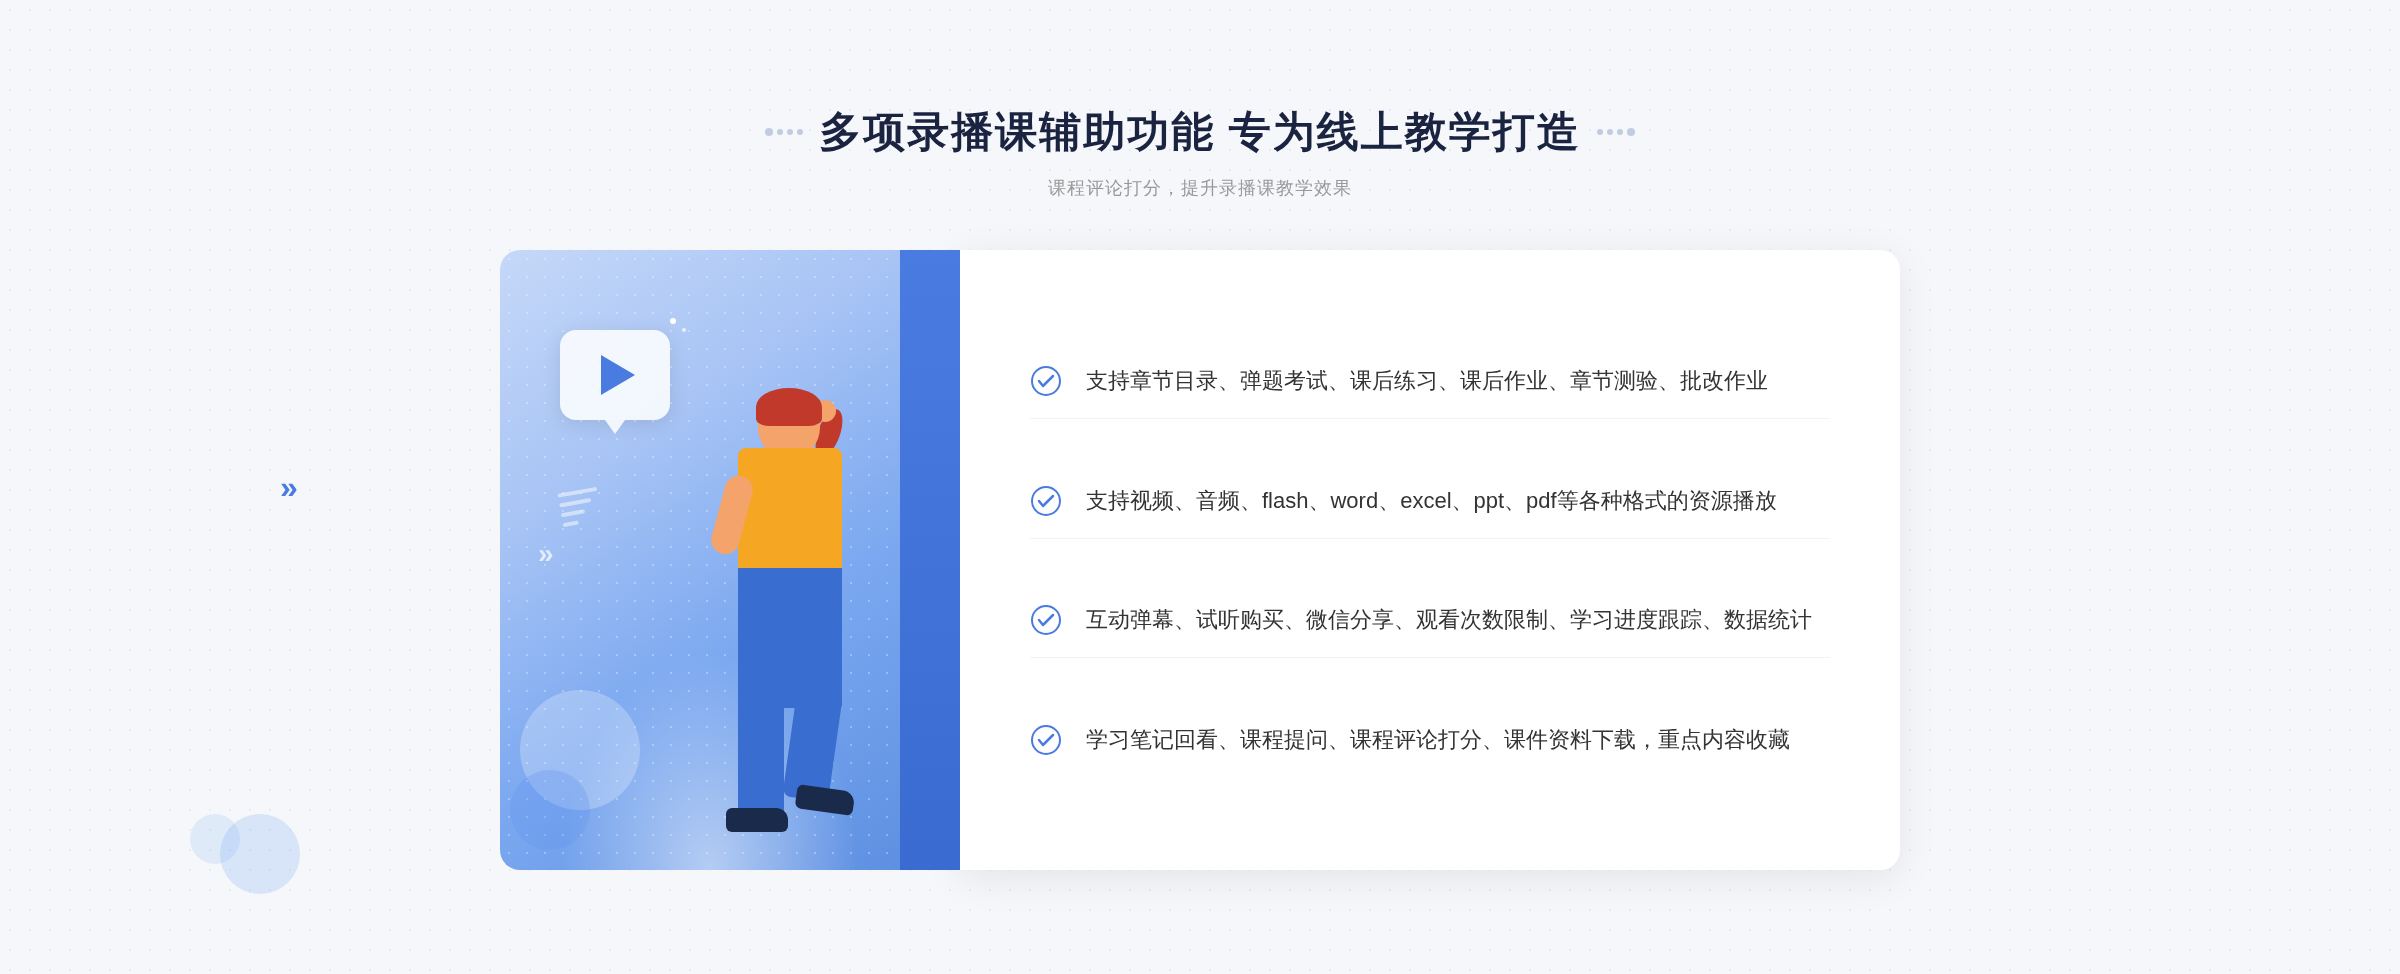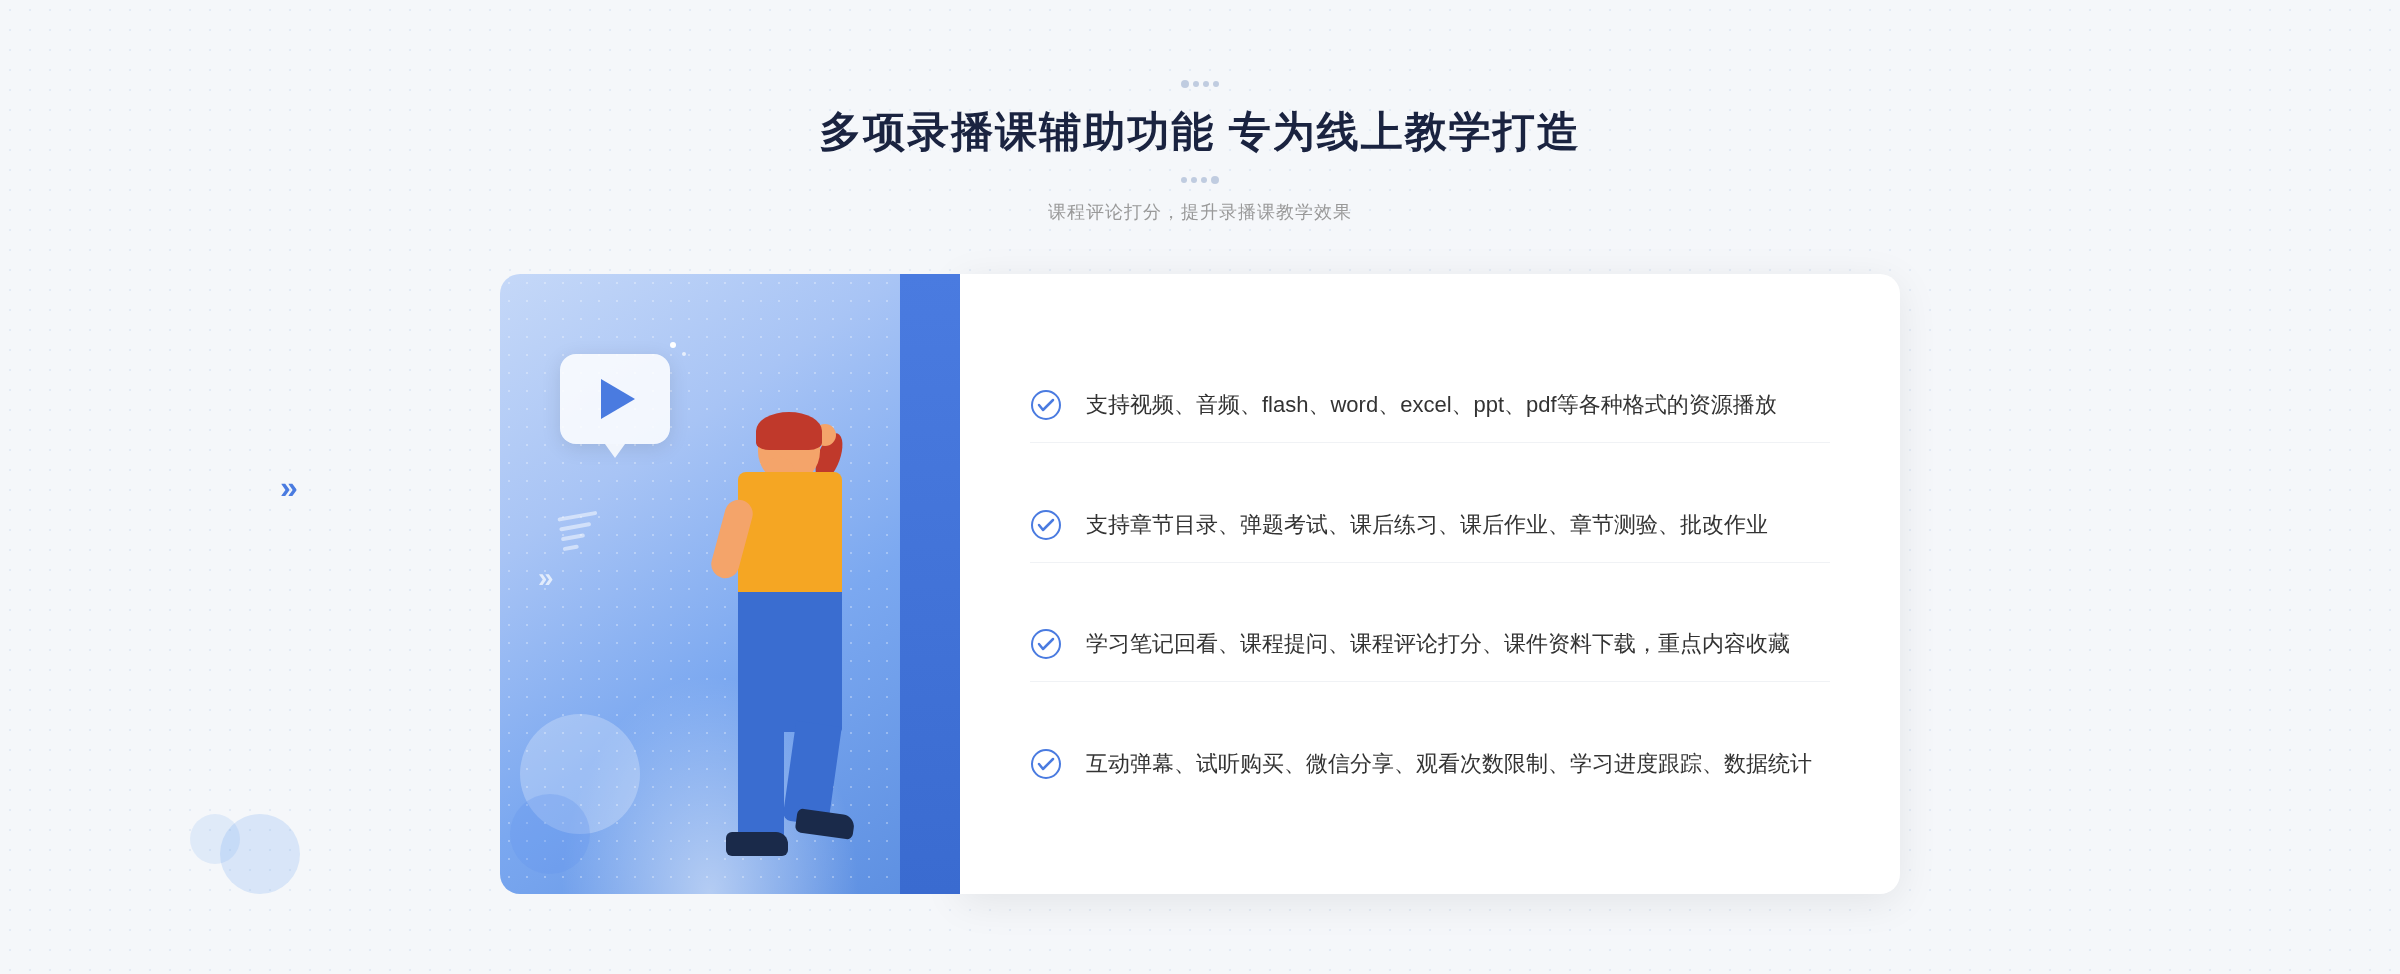--- a/index.html
+++ b/index.html
@@ -42,21 +42,20 @@
       position: relative;
       z-index: 1;
     }
 
     .header-title-row {
       display: flex;
       align-items: center;
       justify-content: center;
       gap: 16px;
       margin-bottom: 16px;
-      flex-direction: column;
     }
 
     .title-dots {
       display: flex;
       gap: 4px;
       align-items: center;
     }
 
     .title-dots span {
       display: inline-block;
@@ -515,49 +514,49 @@
 
     <div class="features-panel">
 
       <div class="feature-item">
         <div class="check-icon">
           <svg viewBox="0 0 32 32" fill="none" xmlns="http://www.w3.org/2000/svg">
             <circle cx="16" cy="16" r="14" stroke="#4a7be0" stroke-width="2" fill="none"></circle>
             <polyline points="9,16 13,21 23,11" stroke="#4a7be0" stroke-width="2.5" stroke-linecap="round" stroke-linejoin="round" fill="none"></polyline>
           </svg>
         </div>
-        <span class="feature-text">支持视频、音频、flash、word、excel、ppt、pdf等各种格式的资源播放</span>
+        <span class="feature-text">支持章节目录、弹题考试、课后练习、课后作业、章节测验、批改作业</span>
       </div>
 
       <div class="feature-item">
         <div class="check-icon">
           <svg viewBox="0 0 32 32" fill="none" xmlns="http://www.w3.org/2000/svg">
             <circle cx="16" cy="16" r="14" stroke="#4a7be0" stroke-width="2" fill="none"></circle>
             <polyline points="9,16 13,21 23,11" stroke="#4a7be0" stroke-width="2.5" stroke-linecap="round" stroke-linejoin="round" fill="none"></polyline>
           </svg>
         </div>
-        <span class="feature-text">支持章节目录、弹题考试、课后练习、课后作业、章节测验、批改作业</span>
+        <span class="feature-text">支持视频、音频、flash、word、excel、ppt、pdf等各种格式的资源播放</span>
+      </div>
+
+      <div class="feature-item">
+        <div class="check-icon">
+          <svg viewBox="0 0 32 32" fill="none" xmlns="http://www.w3.org/2000/svg">
+            <circle cx="16" cy="16" r="14" stroke="#4a7be0" stroke-width="2" fill="none"></circle>
+            <polyline points="9,16 13,21 23,11" stroke="#4a7be0" stroke-width="2.5" stroke-linecap="round" stroke-linejoin="round" fill="none"></polyline>
+          </svg>
+        </div>
+        <span class="feature-text">互动弹幕、试听购买、微信分享、观看次数限制、学习进度跟踪、数据统计</span>
       </div>
 
       <div class="feature-item">
         <div class="check-icon">
           <svg viewBox="0 0 32 32" fill="none" xmlns="http://www.w3.org/2000/svg">
             <circle cx="16" cy="16" r="14" stroke="#4a7be0" stroke-width="2" fill="none"></circle>
             <polyline points="9,16 13,21 23,11" stroke="#4a7be0" stroke-width="2.5" stroke-linecap="round" stroke-linejoin="round" fill="none"></polyline>
           </svg>
         </div>
         <span class="feature-text">学习笔记回看、课程提问、课程评论打分、课件资料下载，重点内容收藏</span>
       </div>
 
-      <div class="feature-item">
-        <div class="check-icon">
-          <svg viewBox="0 0 32 32" fill="none" xmlns="http://www.w3.org/2000/svg">
-            <circle cx="16" cy="16" r="14" stroke="#4a7be0" stroke-width="2" fill="none"></circle>
-            <polyline points="9,16 13,21 23,11" stroke="#4a7be0" stroke-width="2.5" stroke-linecap="round" stroke-linejoin="round" fill="none"></polyline>
-          </svg>
-        </div>
-        <span class="feature-text">互动弹幕、试听购买、微信分享、观看次数限制、学习进度跟踪、数据统计</span>
-      </div>
-
     </div>
   </div>
 
 </div>
 
 </body></html>

